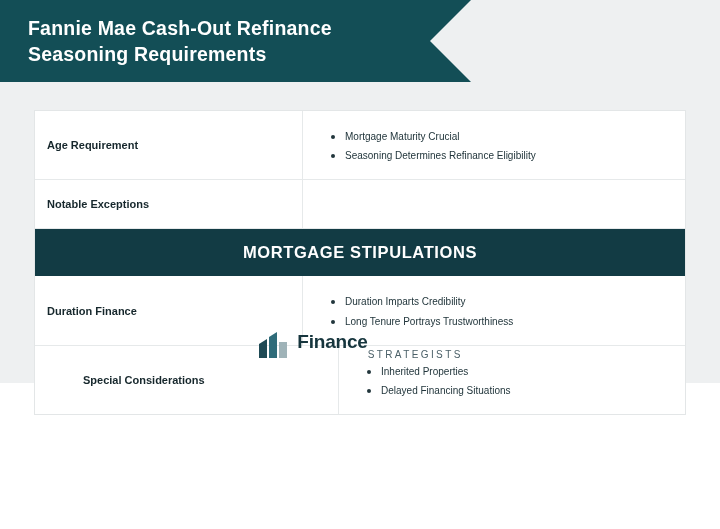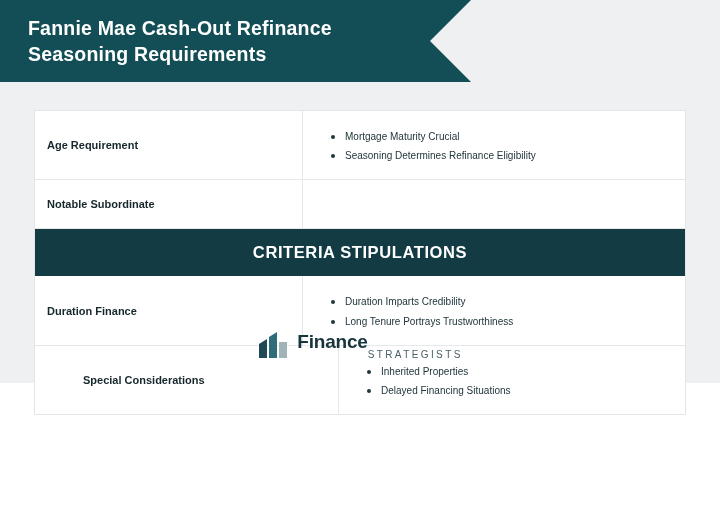--- a/index.html
+++ b/index.html
@@ -164,24 +164,24 @@
       <div class="cell-label">Age Requirement</div>
       <div class="cell-items">
         <ul>
           <li>Mortgage Maturity Crucial</li>
           <li>Seasoning Determines Refinance Eligibility</li>
         </ul>
       </div>
     </div>
 
     <div class="row">
-      <div class="cell-label">Notable Subordinate</div>
-    </div>
-
-    <div class="section-head">CRITERIA STIPULATIONS</div>
+      <div class="cell-label">Notable Exceptions</div>
+    </div>
+
+    <div class="section-head">MORTGAGE STIPULATIONS</div>
 
     <div class="row">
       <div class="cell-label">Duration Finance</div>
       <div class="cell-items">
         <ul>
           <li>Duration Imparts Credibility</li>
           <li>Long Tenure Portrays Trustworthiness</li>
         </ul>
       </div>
     </div>

